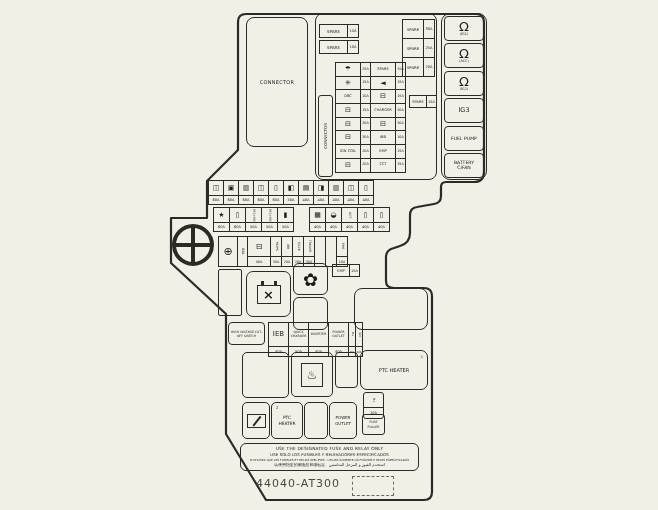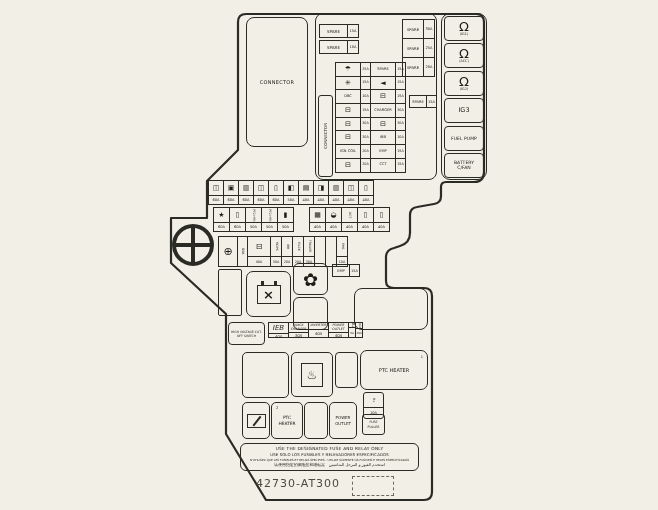--- a/index.html
+++ b/index.html
@@ -40,21 +40,21 @@
   .cplus .ccr{height:auto;width:9px;border-top:none;border-left:1px solid #2b2b26;writing-mode:vertical-rl;}
   .cbat{width:24px;}
   .cbat .cci{writing-mode:horizontal-tb;font-size:8px;}
   
   .igb{border:1.2px solid #2b2b26;border-radius:4px;width:40px;height:25px;margin-bottom:2.4px;display:flex;flex-direction:column;align-items:center;justify-content:center;box-sizing:border-box;}
   .igg{font-size:13px;line-height:11px;}
   .igl{font-size:3.4px;line-height:4px;}
   .one .igl{font-size:6.5px;line-height:7px;}
   .two .igl{font-size:4.6px;line-height:5px;width:34px;text-align:center;}
   
-  .ch{width:21px;height:16px;border:1px solid #2b2b26;margin-right:-1px;display:flex;flex-direction:column;box-sizing:border-box;font-style:italic;}
+  .ch{width:21px;height:35px;border:1px solid #2b2b26;margin-right:-1px;display:flex;flex-direction:column;box-sizing:border-box;}
   .chi{flex:1;display:flex;align-items:center;justify-content:center;text-align:center;font-size:3.2px;line-height:1.15;padding:1px;}
   .chr{height:9px;border-top:1px solid #2b2b26;font-size:3.8px;display:flex;align-items:center;justify-content:center;}
   .ieb .chi{font-size:7px;}
   .nv{width:8px;}
   .nv .chi{writing-mode:vertical-rl;font-size:2.8px;padding:0;}
   .nv .chr{font-size:2.8px;}
   
   .vt{writing-mode:vertical-rl;transform:rotate(180deg);}
   .rlx{width:22px;height:17px;border:1.6px solid #2b2b26;position:relative;display:flex;align-items:center;justify-content:center;font-size:13px;font-weight:bold;line-height:1;}
   .rlx::before,.rlx::after{content:"";position:absolute;top:-5px;width:3px;height:4px;background:#2b2b26;}
@@ -444,16 +444,16 @@
     <span style="width:16px">FUSE PULLER</span>
   </div>
 
   <div class="bx col" style="left:240px;top:443px;width:179px;height:28px;border-radius:6px">
     <div class="w1">USE THE DESIGNATED FUSE AND RELAY ONLY</div>
     <div class="w2">USE SOLO LOS FUSIBLES Y RELEVADORES ESPECIFICADOS</div>
     <div class="w3">N'UTILISEZ QUE LES FUSIBLES ET RELAIS SPECIFIES · UTILIZE SOMENTE OS FUSIVEIS E RELES ESPECIFICADOS</div>
     <div class="w4">请使用指定的保险丝和继电器　استخدم الفيوز و المرحل المناسبين</div>
   </div>
 
-  <div class="abs pn" style="left:256px;top:477px">42730-AT300</div>
+  <div class="abs pn" style="left:256px;top:477px">44040-AT300</div>
   <div class="dashed" style="left:352px;top:476px;width:42px;height:20px"></div>
 
 </div>
 
 </body></html>

